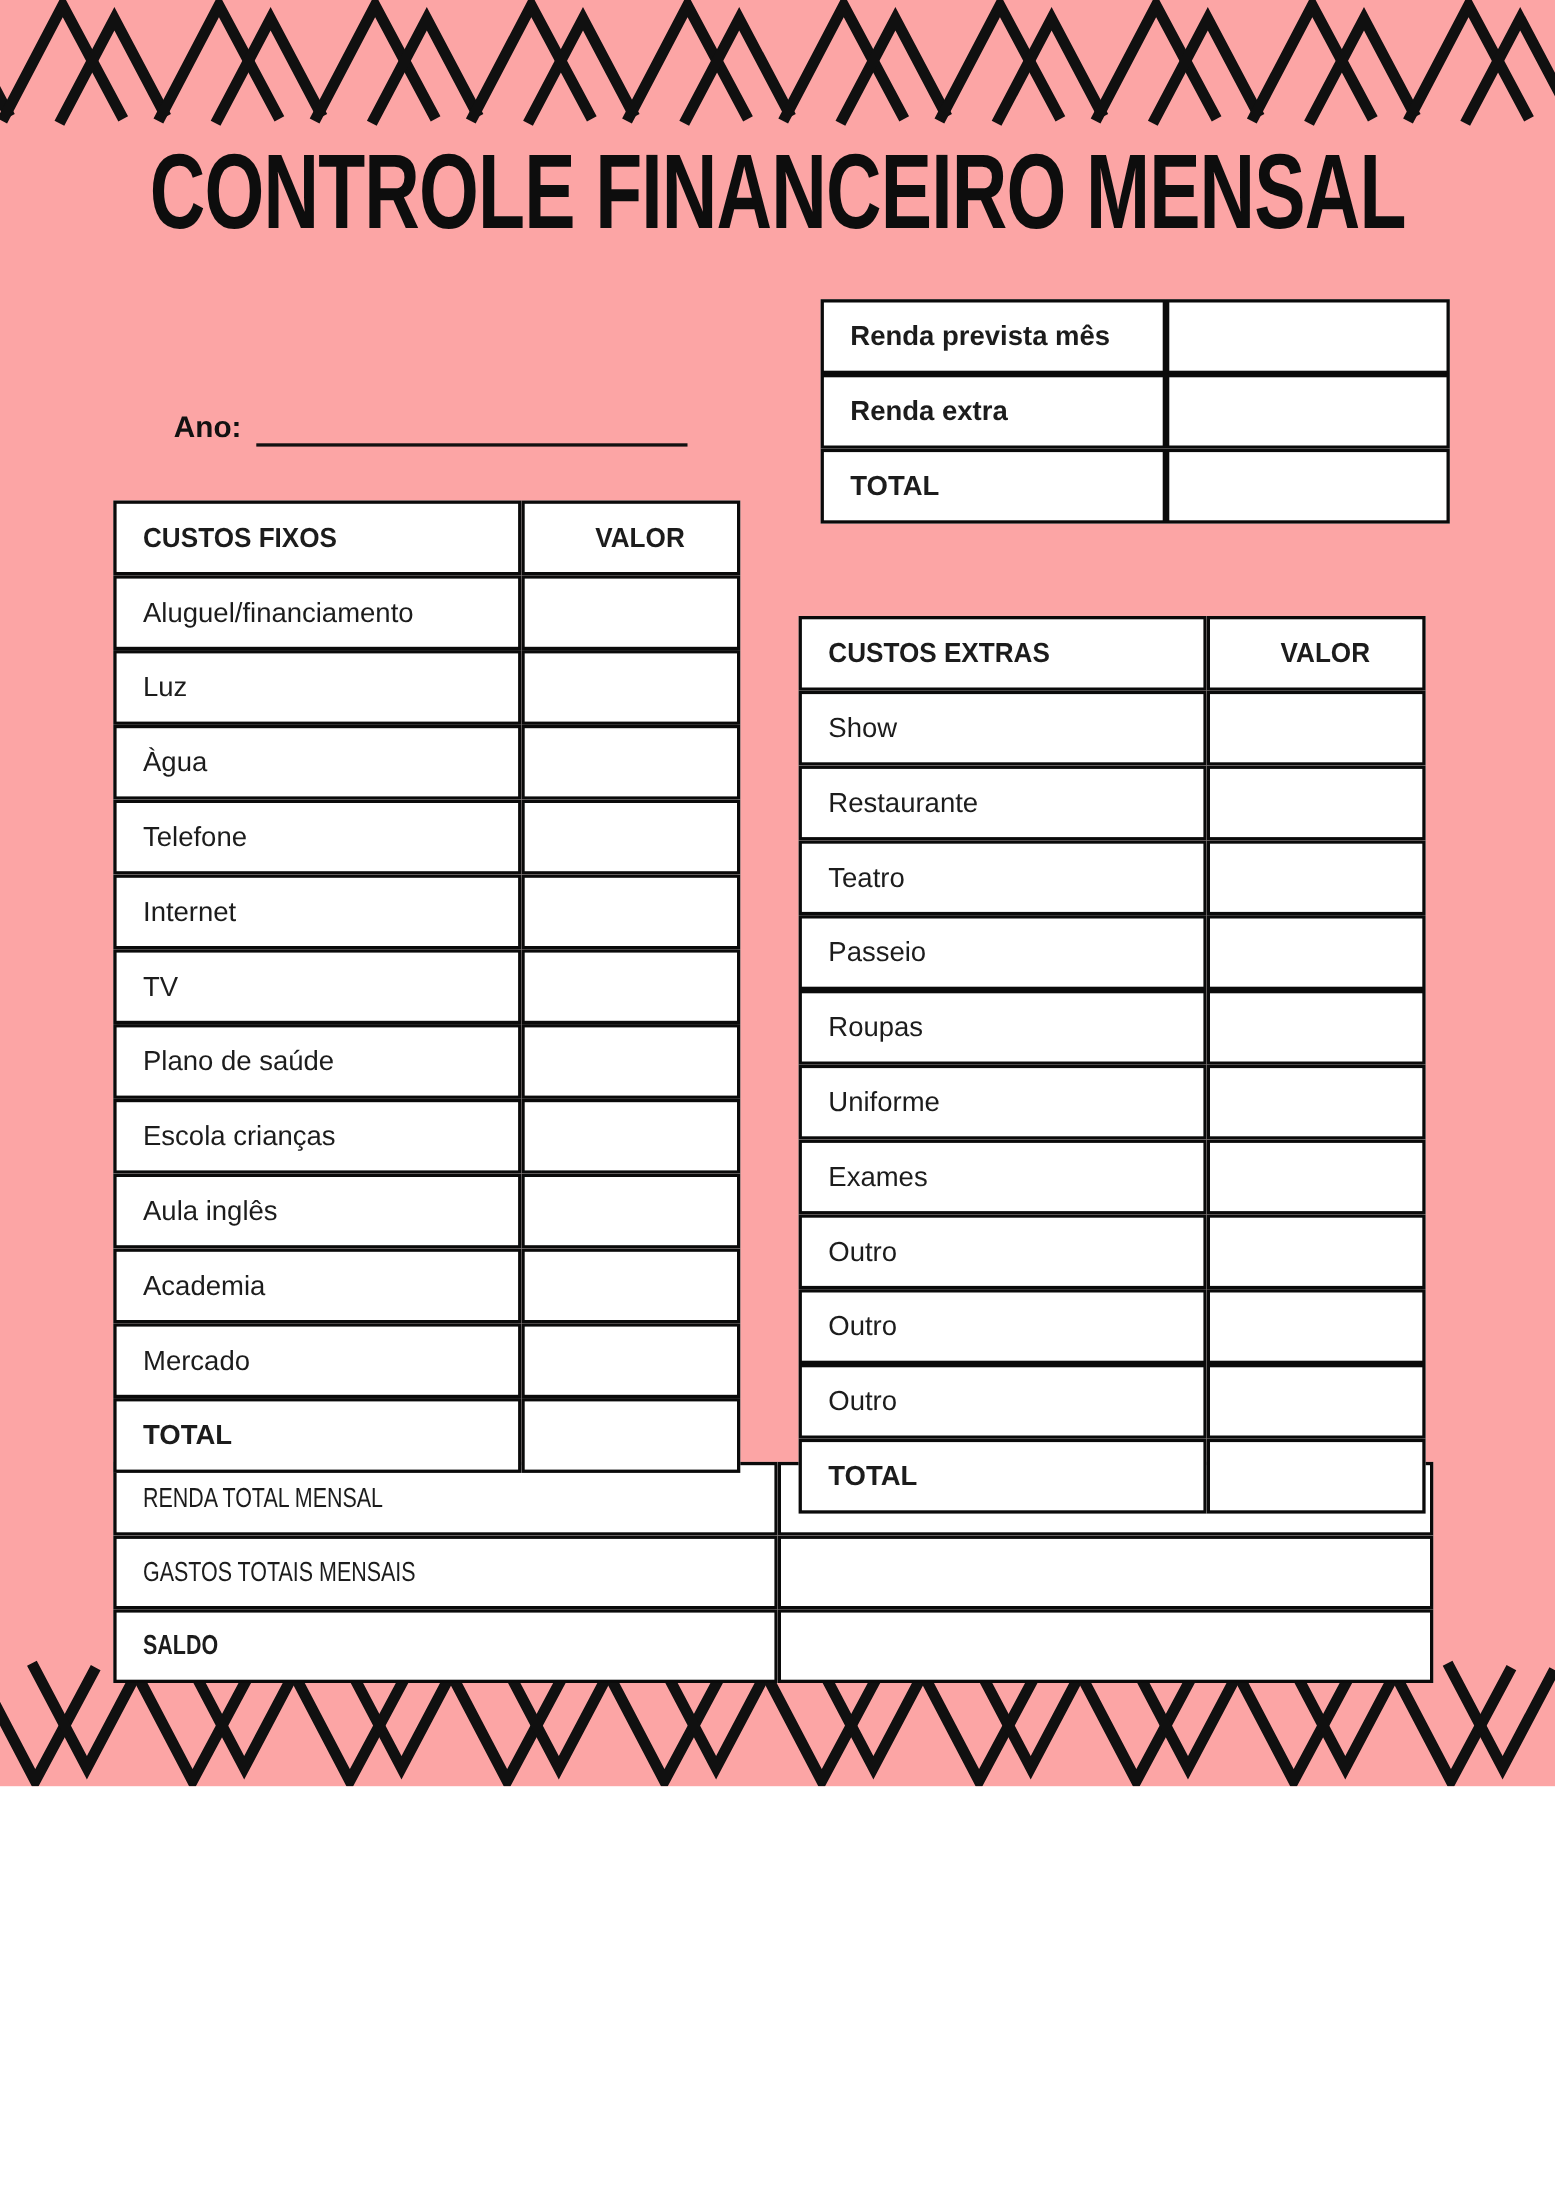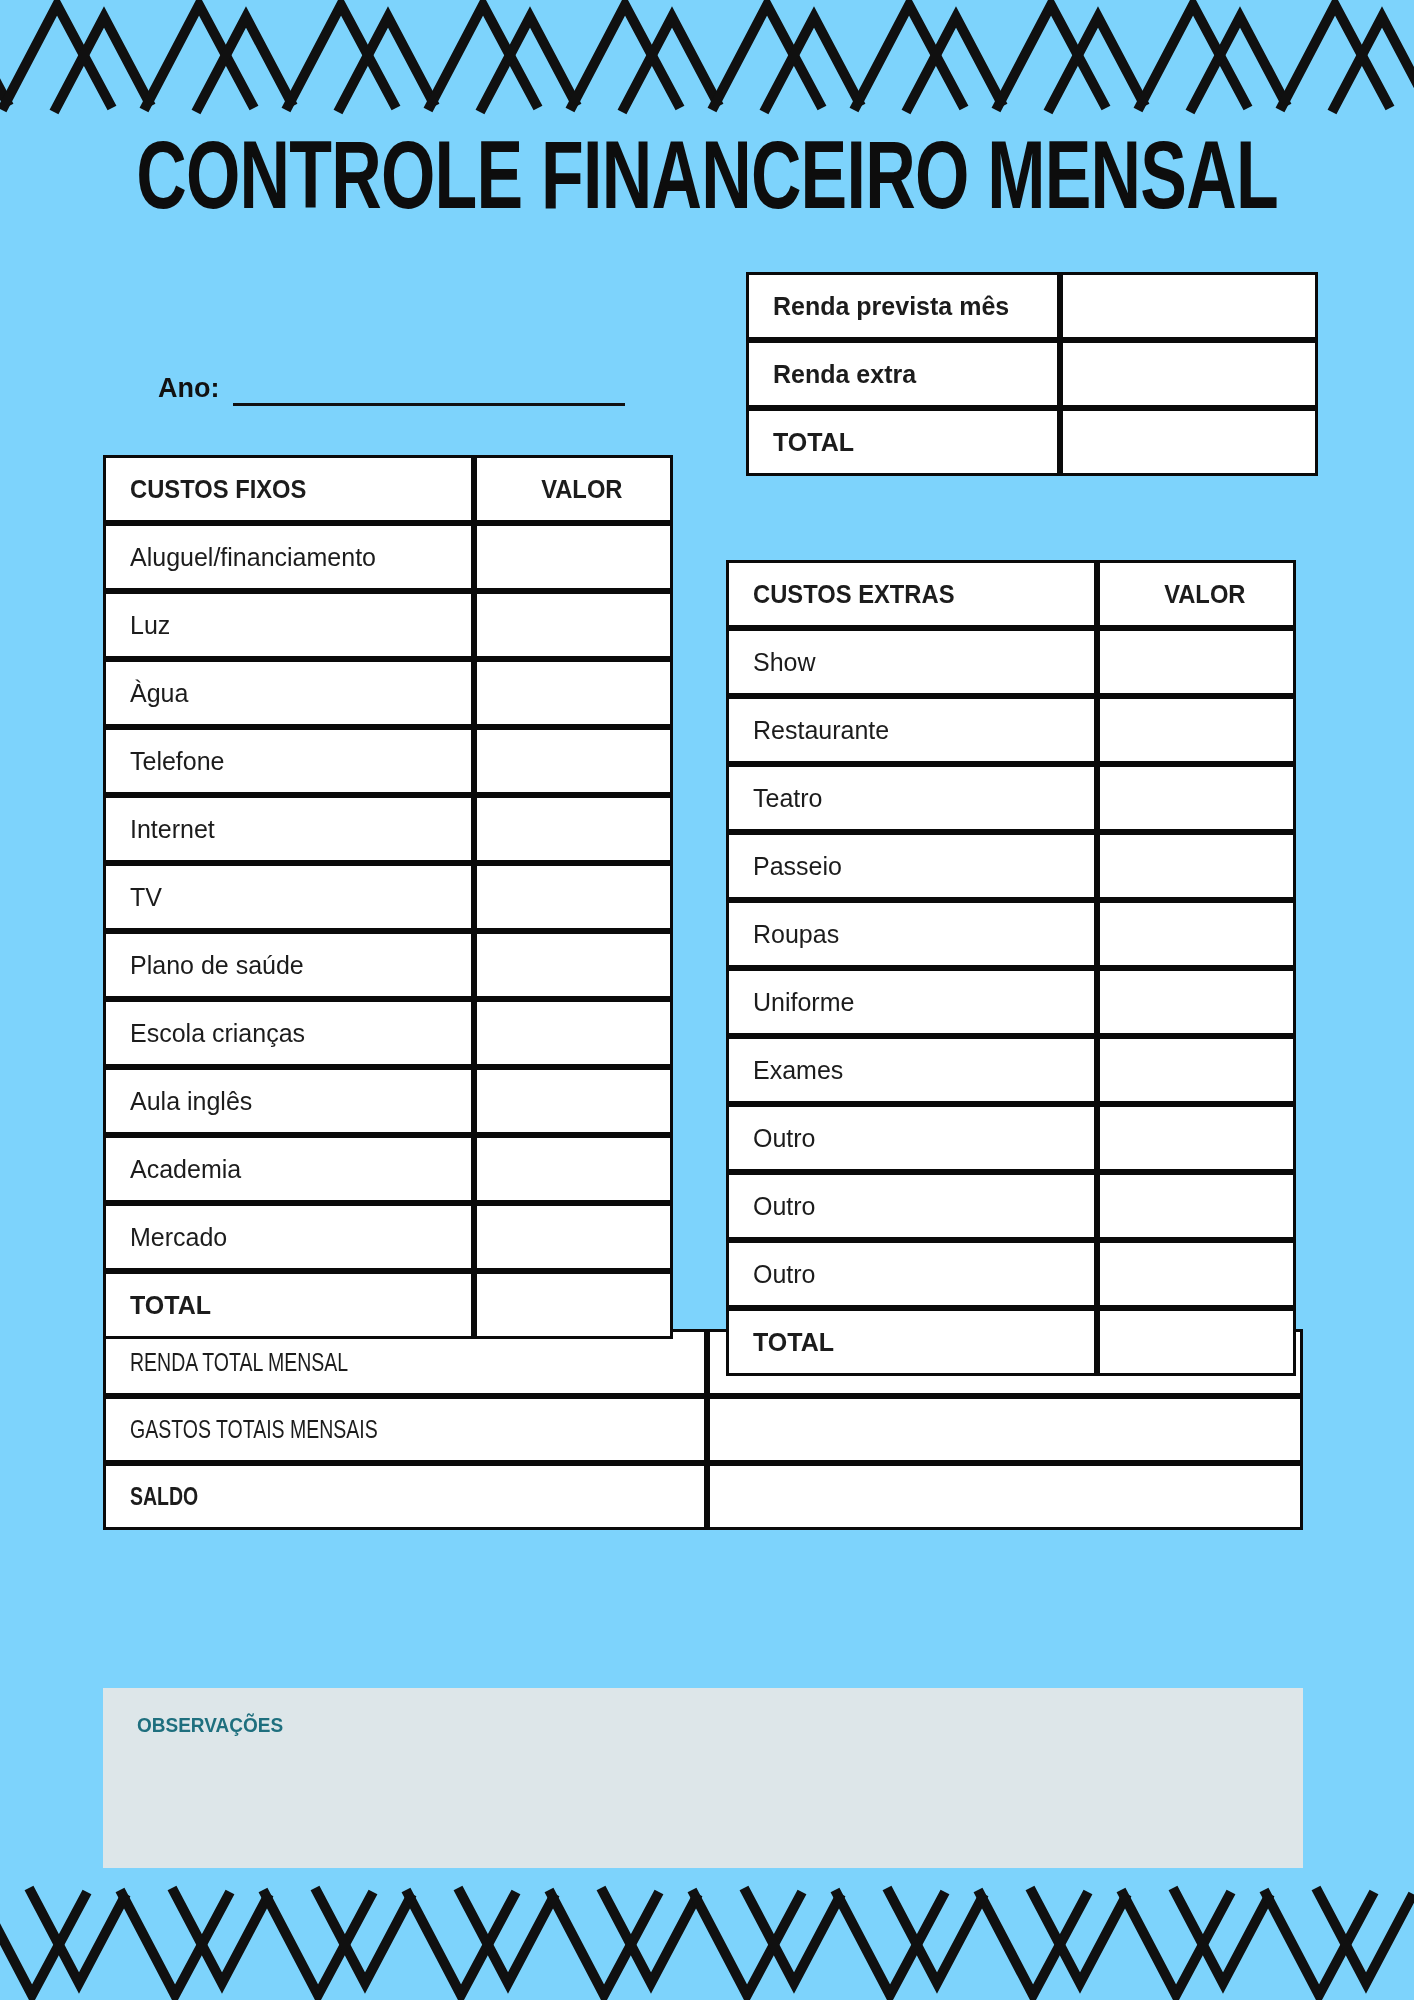--- a/index.html
+++ b/index.html
@@ -1,17 +1,17 @@
 <!DOCTYPE html>
 <html><head>
 <meta charset="utf-8">
 <style>
   html,body{margin:0;padding:0;background:#ffffff;}
   .page{
-    position:relative;width:1414px;height:2000px;background:#7dd3fc;
+    position:relative;width:1414px;height:1624px;background:#fca5a5;
     overflow:hidden;font-family:"Liberation Sans", sans-serif;color:#1c1c1c;
   }
   
   .strip{position:absolute;left:0;width:1414px;height:120px;}
   .strip.top{top:0;}
   .strip.bottom{bottom:0;}
   .strip path{stroke:#101010;stroke-width:10;fill:none;stroke-miterlimit:10;}
 
   
   .title{

